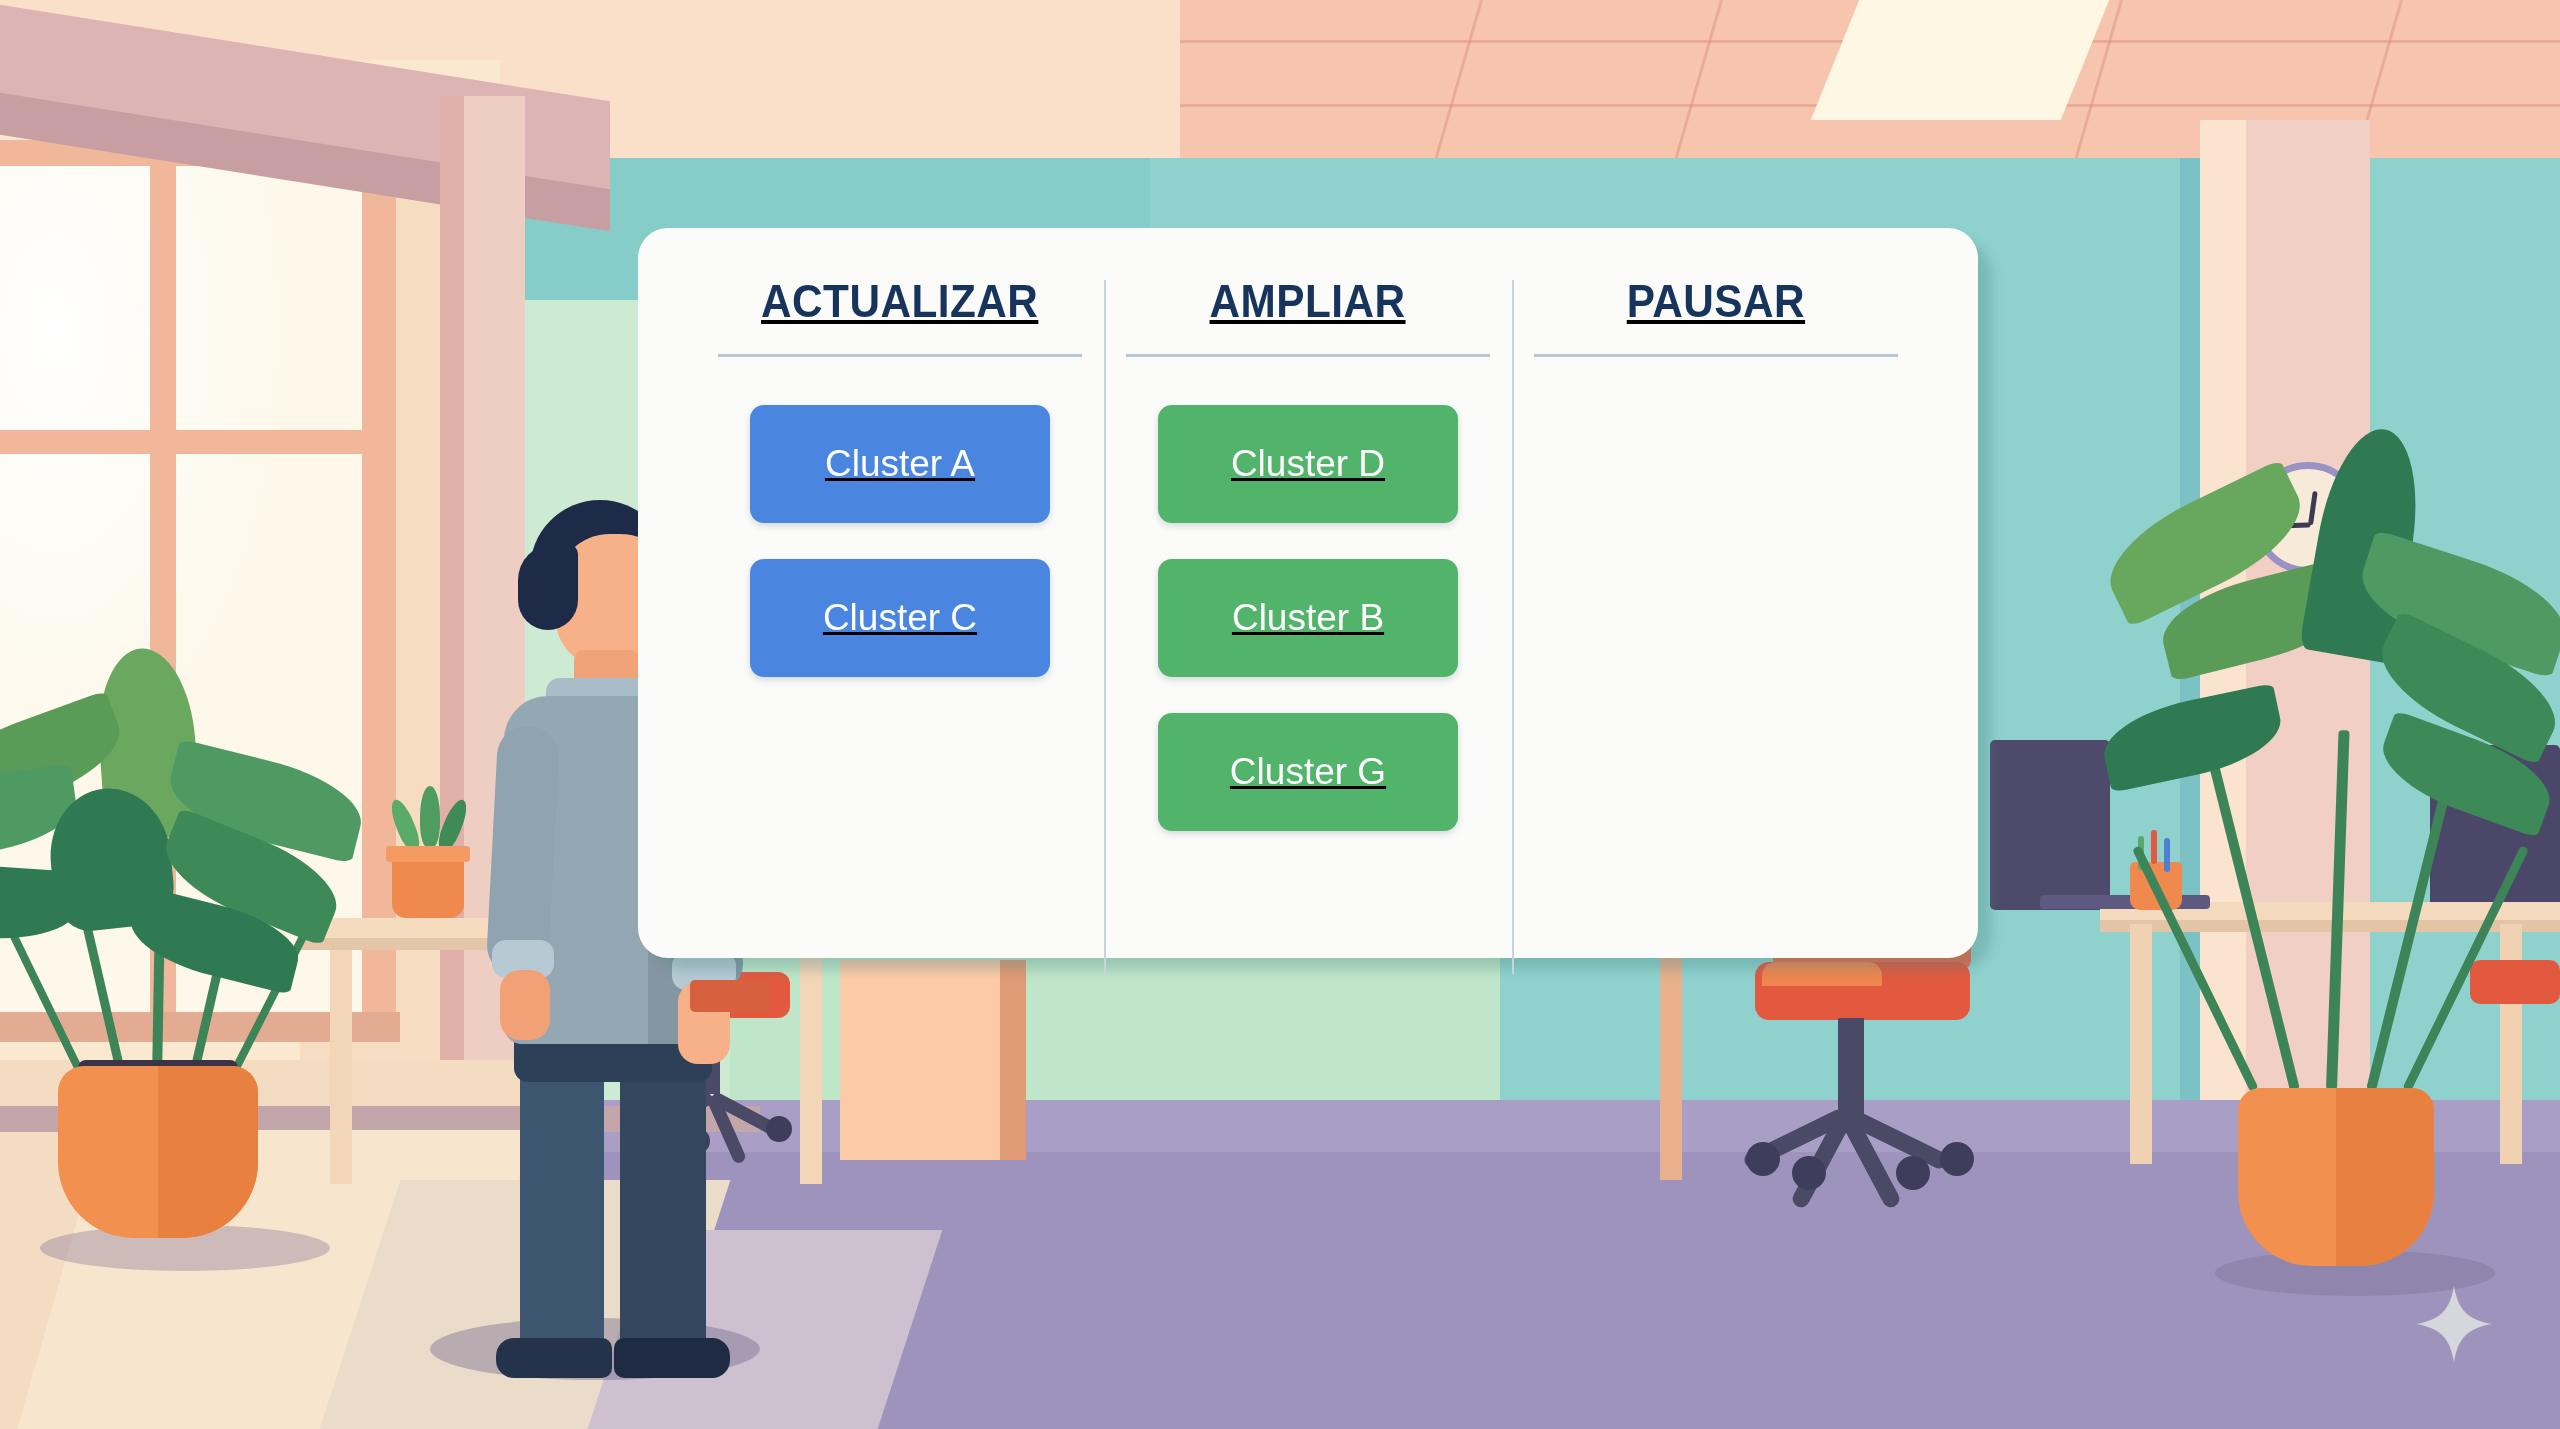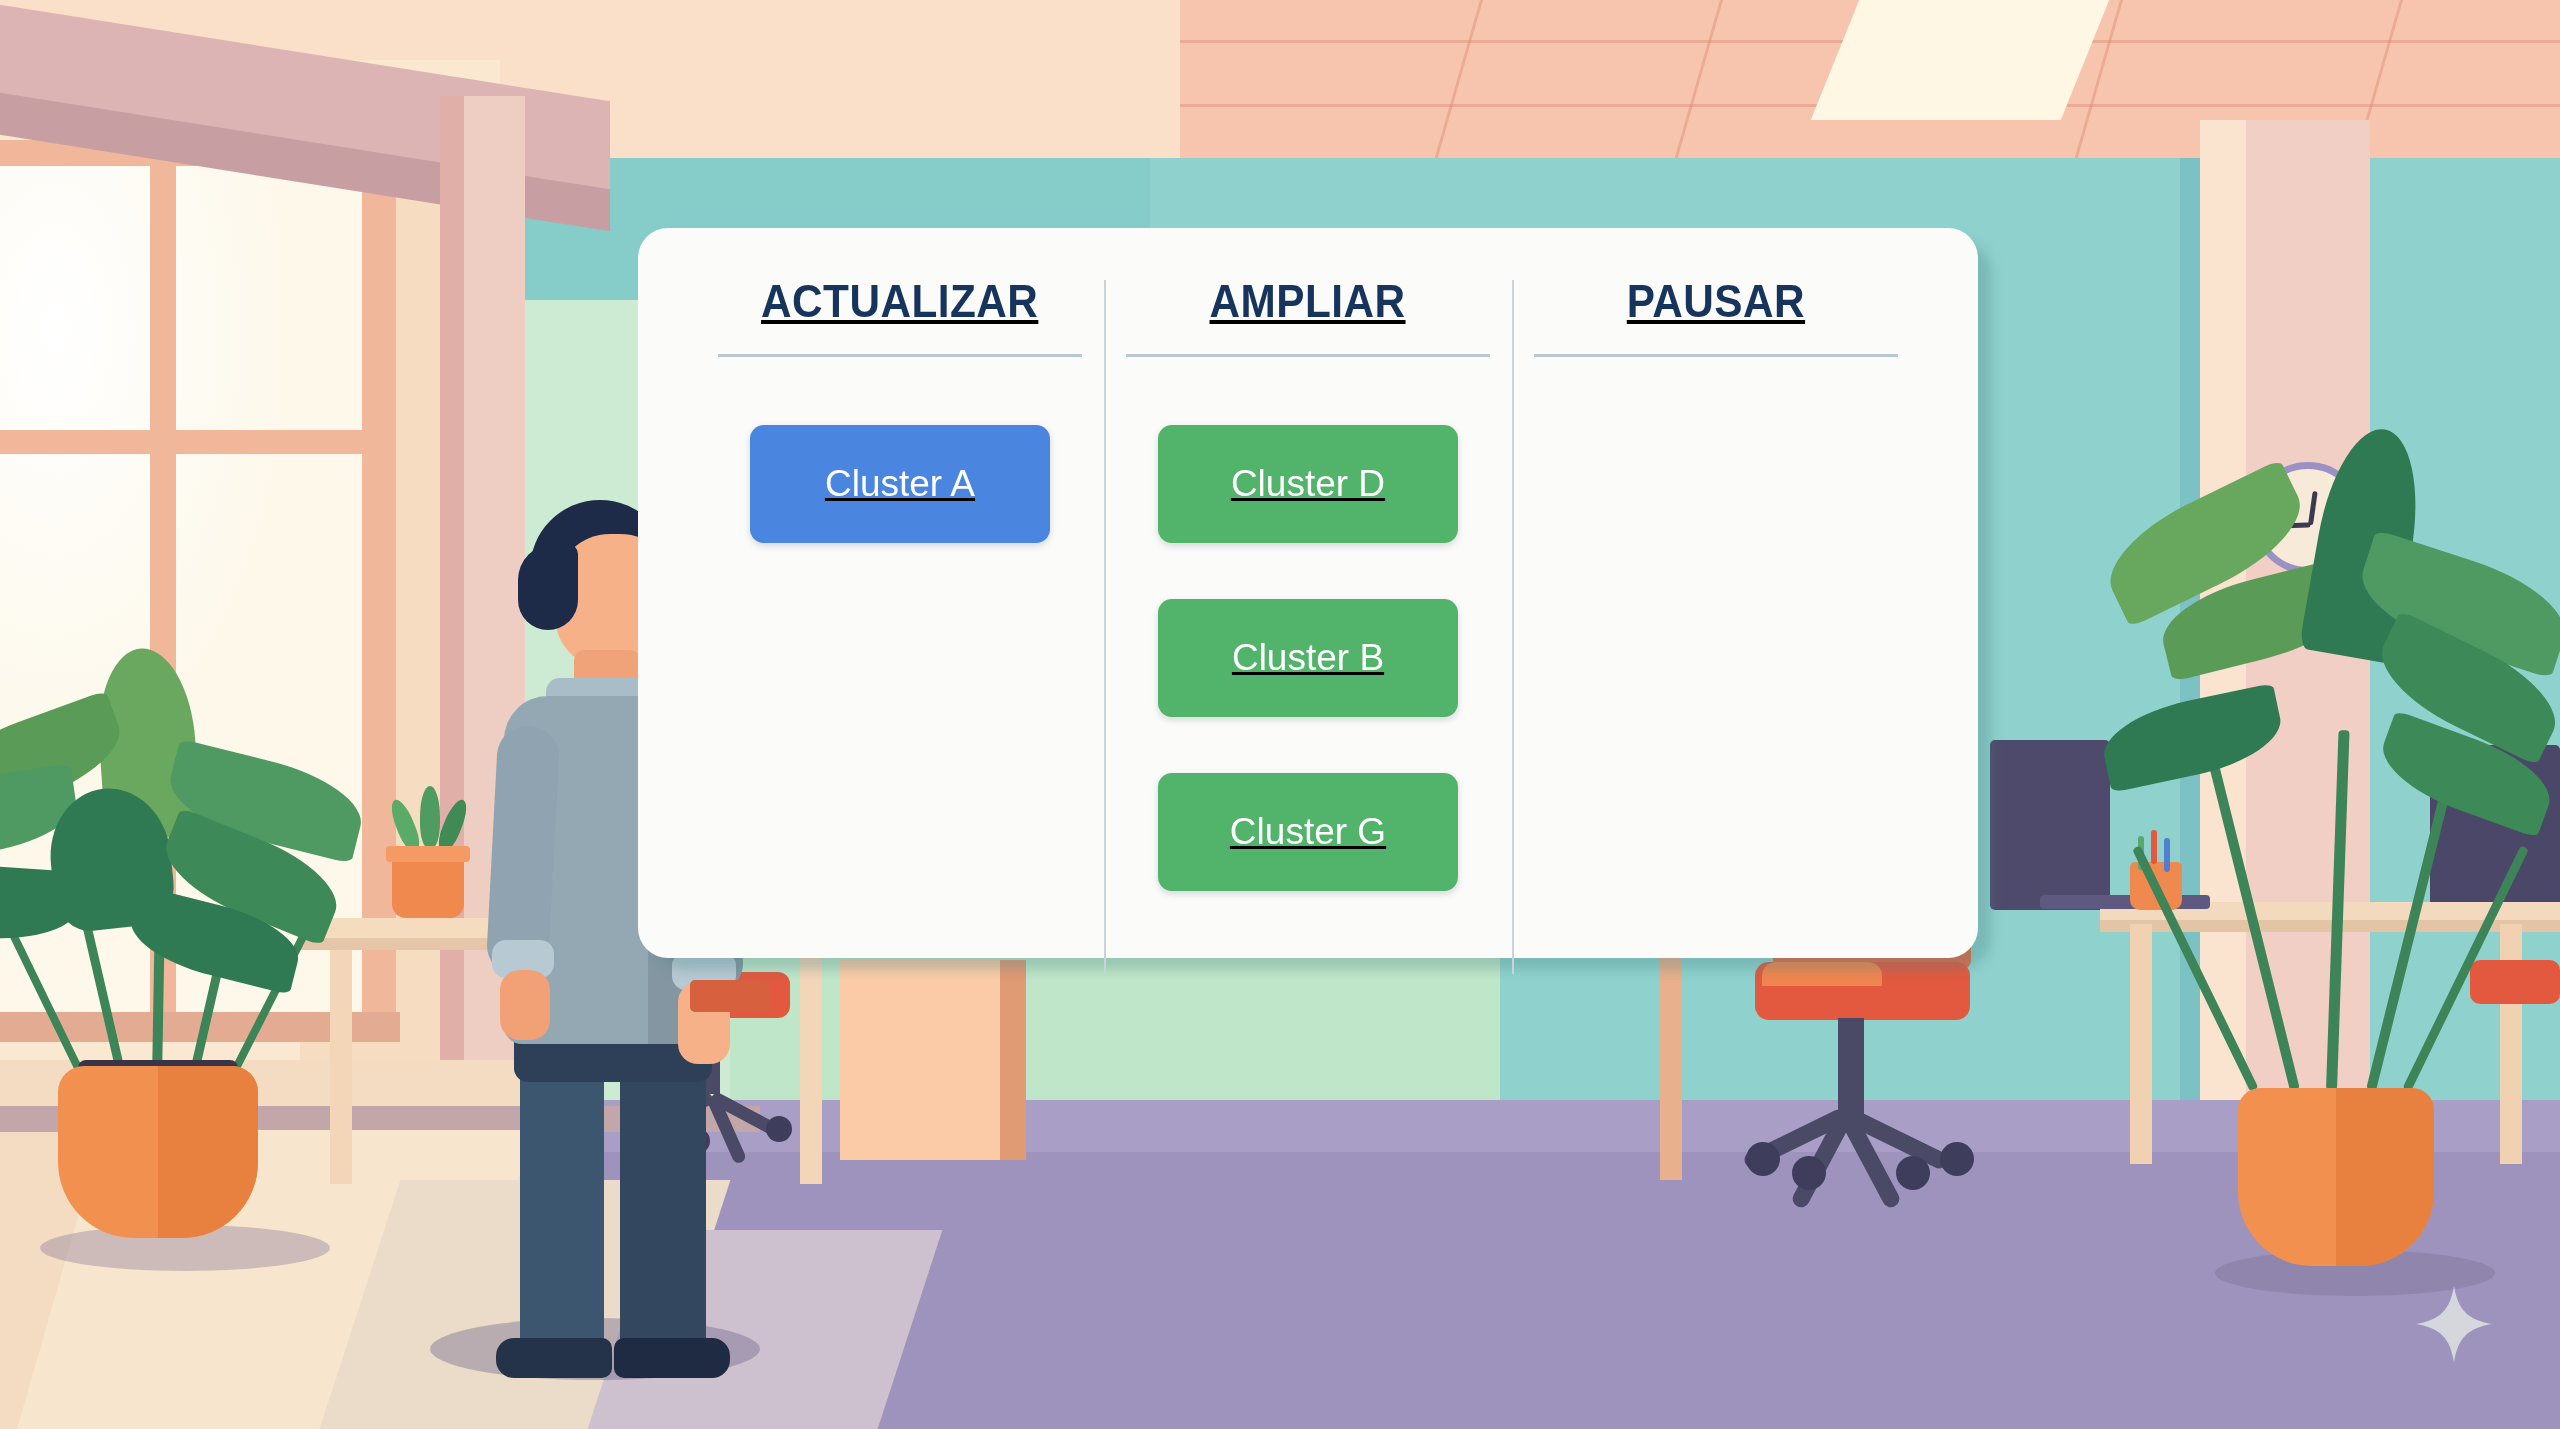--- a/index.html
+++ b/index.html
@@ -151,21 +151,21 @@
   .col-title { font-size:46px; font-weight:bold; color:#17355c; letter-spacing:.5px;
       text-align:center; white-space:nowrap; font-family:"Liberation Sans", sans-serif;
       transform:scaleX(.92); }
   .col-rule { width:100%; height:3px; background:#b9c8d4; margin-top:26px; }
 
   .cards { margin-top:48px; width:100%; display:flex; flex-direction:column;
       align-items:center; gap:36px; }
   .chip { width:300px; height:118px; border-radius:14px; display:flex;
       align-items:center; justify-content:center; color:#ffffff; font-size:37px;
       font-family:"Liberation Sans", sans-serif;
-      box-shadow:0 3px 7px rgba(40,60,80,.18);margin-top:20px; }
+      box-shadow:0 3px 7px rgba(40,60,80,.18); }
   .chip.blue   { background:#4a85e0; }
   .chip.green  { background:#52b46b; }
   .chip.orange { background:#f08a42; }
 
   
   #man { left:470px; top:500px; width:320px; height:880px; }
   #m-hair { position:absolute; left:60px; top:0px; width:140px; height:120px;
       background:#1d2b49; border-radius:70px 70px 46px 40px; }
   #m-hair2 { position:absolute; left:48px; top:44px; width:60px; height:86px;
       background:#1d2b49; border-radius:36px 10px 30px 30px; }
@@ -379,20 +379,21 @@
 
   <div class="lyr" id="card-shadow"></div>
   <div class="lyr" id="card">
     <div id="card-inner">
 
       <div class="col">
         <div class="col-title">ACTUALIZAR</div>
         <div class="col-rule"></div>
         <div class="cards">
           <div class="chip blue">Cluster A</div>
+          <div class="chip blue">Cluster C</div>
         </div>
       </div>
 
       <div class="col">
         <div class="col-title">AMPLIAR</div>
         <div class="col-rule"></div>
         <div class="cards">
           <div class="chip green">Cluster D</div>
           <div class="chip green">Cluster B</div>
           <div class="chip green">Cluster G</div>

